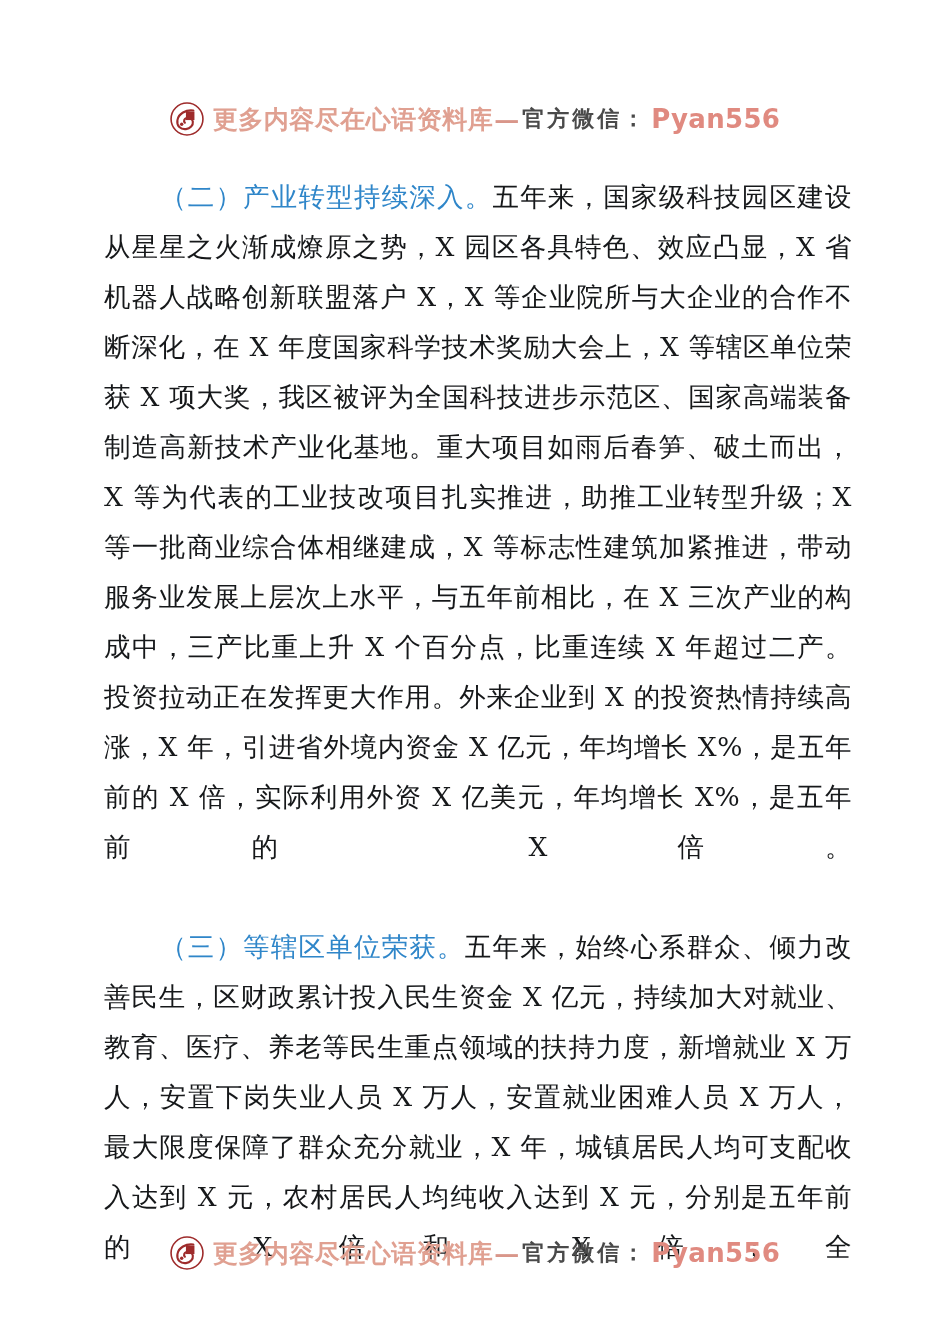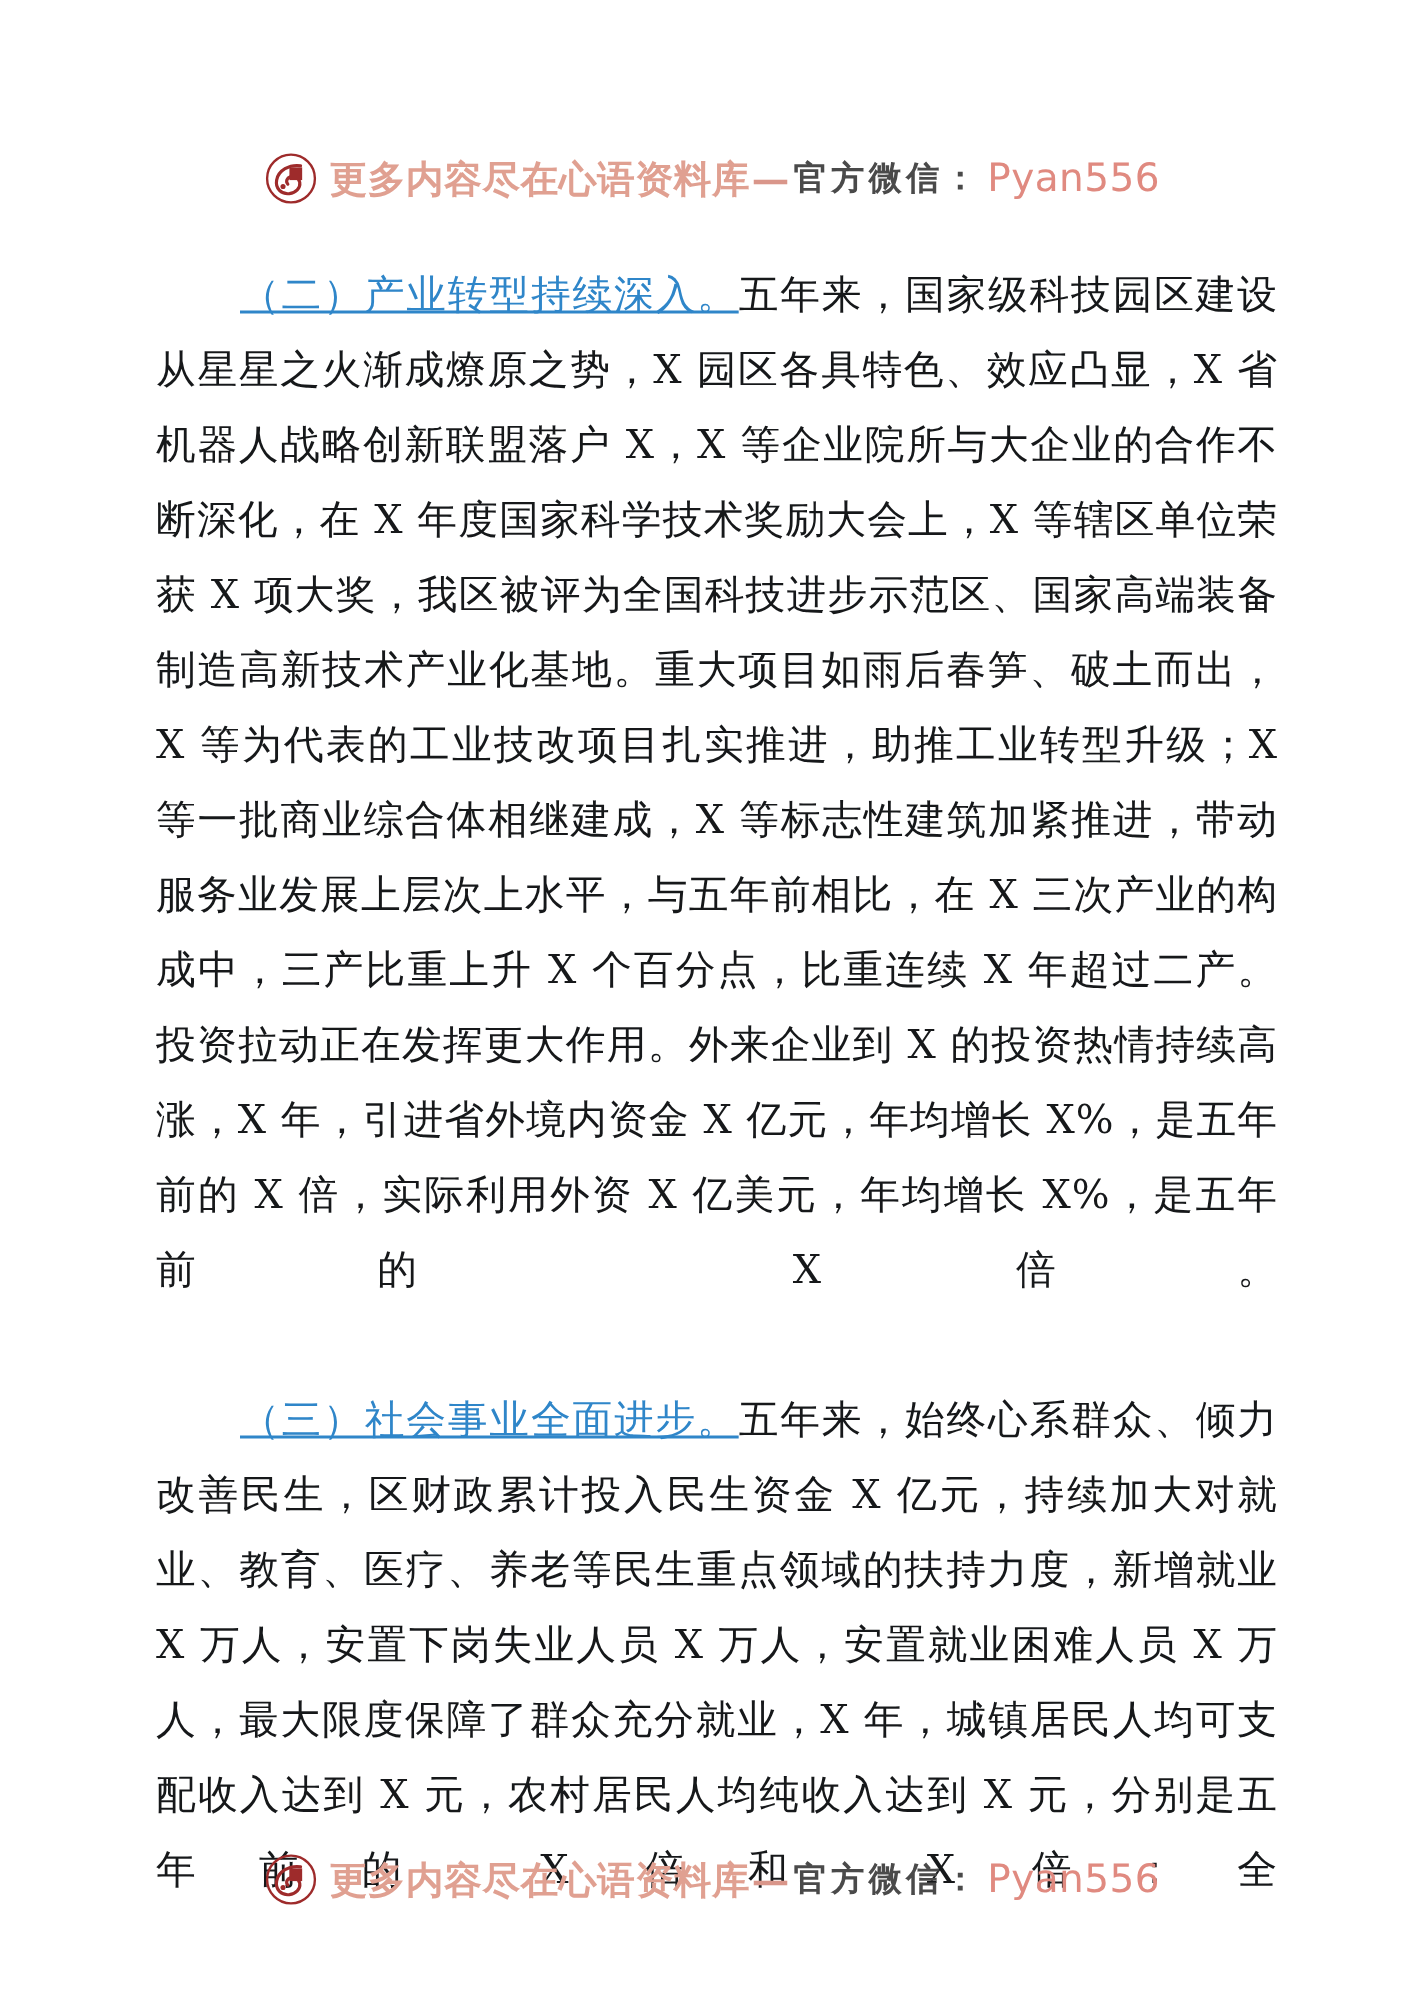--- a/index.html
+++ b/index.html
@@ -70,21 +70,21 @@
     font-weight: 700;
     color: #4a4a4a;
     letter-spacing: 3px;
     margin-left: 2px;
     text-align: center;
   }
 
   .wm-handle {
     font-family: "DejaVu Sans", "Liberation Sans", sans-serif;
     font-size: 26px;
-    font-weight: 400;
+    font-weight: 700;
     color: #e08a80;
     letter-spacing: 0.3px;
     margin-left: 4px;
   }
 
   
   .doc-body {
     position: absolute;
     left: 104px;
     top: 156px;
@@ -103,21 +103,20 @@
     word-break: break-all;
   }
 
   .para.indent {
     text-indent: 56px;
   }
 
   .heading-run {
     color: #2f86c9;
     font-weight: 400;
-    text-decoration: underline;
   }
 
   
   .para::after {
     content: "";
     display: inline-block;
     width: 100%;
   }
 </style>
 </head>
@@ -136,21 +135,21 @@
     <span class="wm-sep">—</span>
     <span class="wm-label">官方微信：</span>
     <span class="wm-handle">Pyan556</span>
   </div>
 
   <div class="doc-body">
 
 
     <p class="para indent"><span class="heading-run">（二）产业转型持续深入。</span><span>五年来，国家级科技园区建设从星星之火渐成燎原之势，X 园区各具特色、效应凸显，X 省机器人战略创新联盟落户 X，X 等企业院所与大企业的合作不断深化，在 X 年度国家科学技术奖励大会上，X 等辖区单位荣获 X 项大奖，我区被评为全国科技进步示范区、国家高端装备制造高新技术产业化基地。重大项目如雨后春笋、破土而出，X 等为代表的工业技改项目扎实推进，助推工业转型升级；X 等一批商业综合体相继建成，X 等标志性建筑加紧推进，带动服务业发展上层次上水平，与五年前相比，在 X 三次产业的构成中，三产比重上升 X 个百分点，比重连续 X 年超过二产。投资拉动正在发挥更大作用。外来企业到 X 的投资热情持续高涨，X 年，引进省外境内资金 X 亿元，年均增长 X%，是五年前的 X 倍，实际利用外资 X 亿美元，年均增长 X%，是五年前的 X 倍。</span></p>
 
-    <p class="para indent"><span class="heading-run">（三）社会事业全面进步。</span><span>五年来，始终心系群众、倾力改善民生，区财政累计投入民生资金 X 亿元，持续加大对就业、教育、医疗、养老等民生重点领域的扶持力度，新增就业 X 万人，安置下岗失业人员 X 万人，安置就业困难人员 X 万人，最大限度保障了群众充分就业，X 年，城镇居民人均可支配收入达到 X 元，农村居民人均纯收入达到 X 元，分别是五年前的 X 倍和 X 倍；全</span></p>
+    <p class="para indent"><span class="heading-run">（三）等辖区单位荣获。</span><span>五年来，始终心系群众、倾力改善民生，区财政累计投入民生资金 X 亿元，持续加大对就业、教育、医疗、养老等民生重点领域的扶持力度，新增就业 X 万人，安置下岗失业人员 X 万人，安置就业困难人员 X 万人，最大限度保障了群众充分就业，X 年，城镇居民人均可支配收入达到 X 元，农村居民人均纯收入达到 X 元，分别是五年前的 X 倍和 X 倍；全</span></p>
 
   </div>
 
   <div class="watermark watermark-footer">
     <svg class="wm-logo" viewBox="0 0 64 64" aria-hidden="true">
       <circle cx="32" cy="32" r="30" fill="none" stroke="#9e2b2b" stroke-width="3"></circle>
       <path d="M44 16 C30 14 16 22 14 34 C12 45 20 52 30 51 C38 50 44 44 43 37 C42 31 36 28 31 30 C27 31 25 36 28 39" fill="none" stroke="#9e2b2b" stroke-width="4" stroke-linecap="round"></path>
       <rect x="30" y="18" width="16" height="16" fill="#9e2b2b"></rect>
       <circle cx="22" cy="42" r="3.2" fill="#9e2b2b"></circle>
     </svg>

